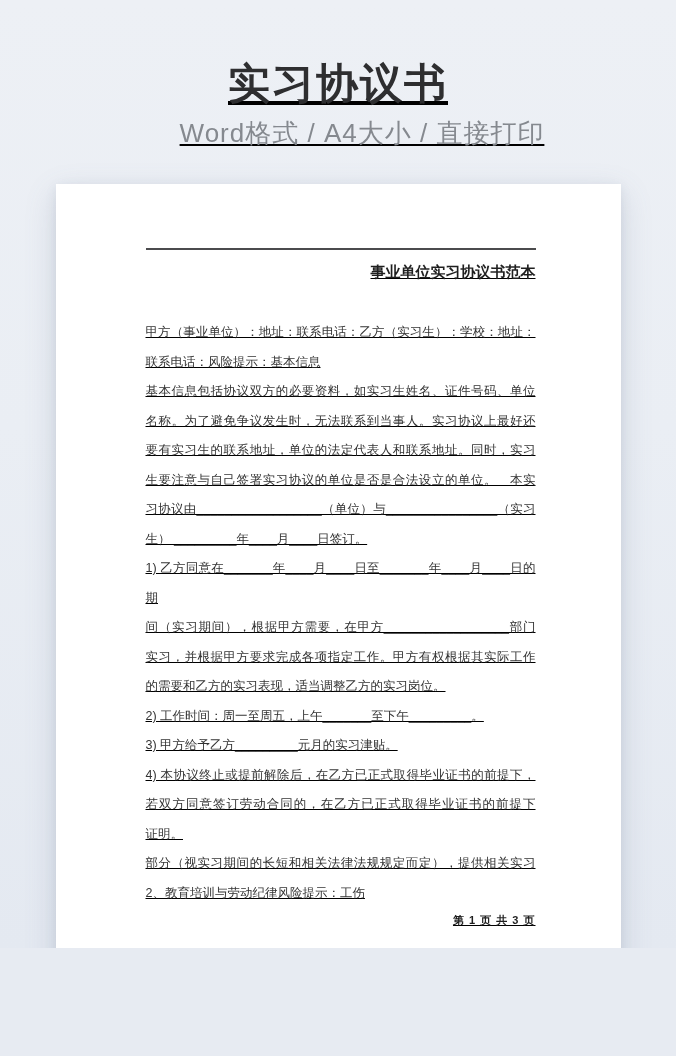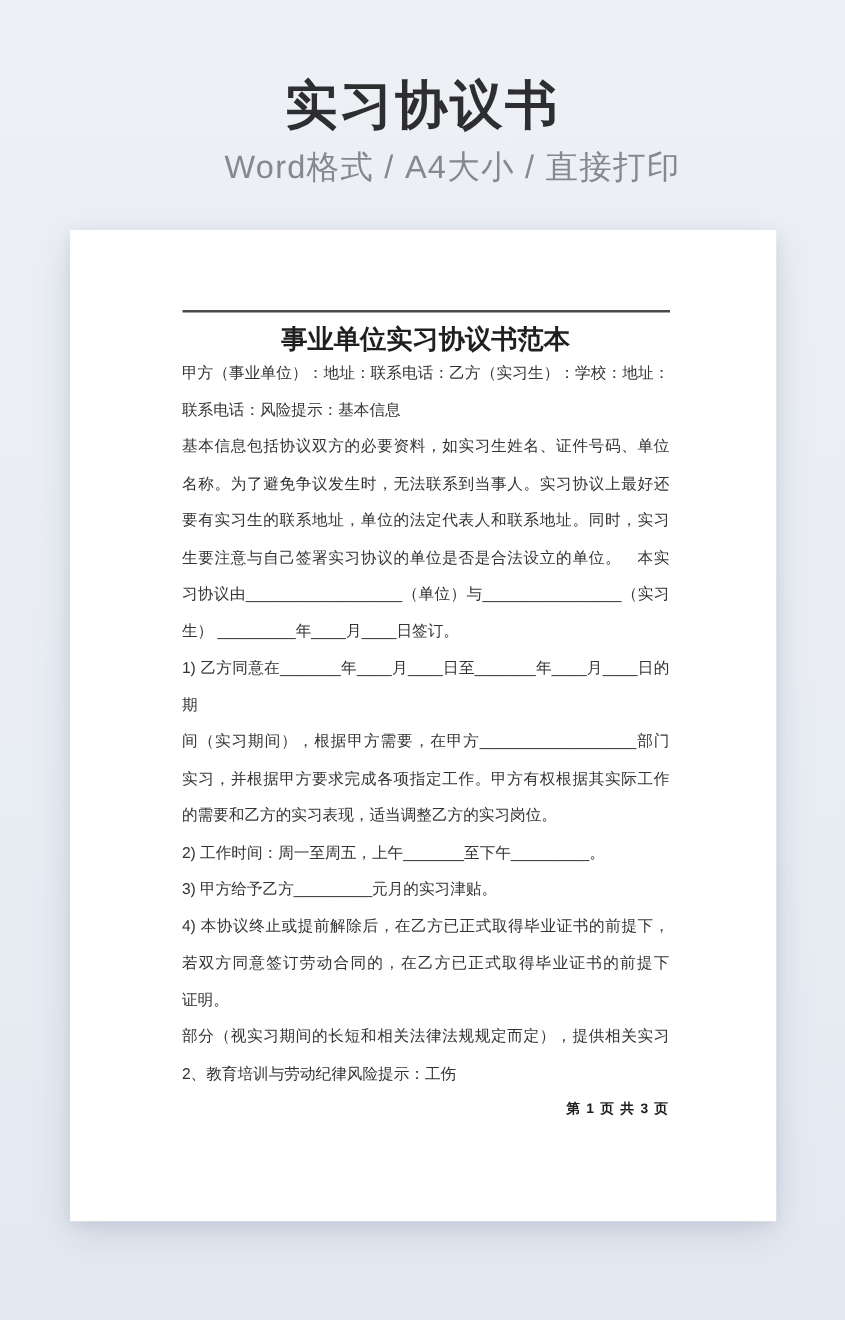--- a/index.html
+++ b/index.html
@@ -2,23 +2,24 @@
 <html><head>
 <meta charset="utf-8">
 <style>
   * { margin: 0; padding: 0; box-sizing: border-box; }
   html, body { width: 676px; background: #e7ebf2; }
   body {
     font-family: "Liberation Sans", "DejaVu Sans", sans-serif;
   }
   .stage {
     width: 676px;
-    height: 1056px;
+    height: 948px;
     overflow: hidden;
     background: linear-gradient(180deg, #edf0f5 0%, #eaeef4 45%, #e4e9f1 100%);
+    text-decoration: underline;
   }
   .hero { padding-top: 58px; text-align: center; }
   .hero-title {
     font-size: 42px;
     line-height: 52px;
     font-weight: 700;
     color: #2e2e30;
     letter-spacing: 2px;
   }
   .hero-subtitle {
@@ -39,27 +40,28 @@
     padding: 64px 85px 0 90px;
   }
   .doc-rule {
     border: none;
     border-top: 2px solid #4b4b4d;
     width: 100%;
     height: 0;
   }
   .doc-title {
     margin-top: 10px;
-    font-size: 21px;
+    font-size: 15px;
     line-height: 24px;
     font-weight: 700;
-    text-align: center;
+    text-align: right;
     color: #1f1f1f;
   }
   .doc-body {
+    margin-top: 34px;
     font-size: 12.5px;
     color: #333333;
   }
   .line {
     line-height: 29.5px;
     text-align: justify;
     white-space: pre-wrap;
   }
   .line.fill {
     text-align-last: justify;

